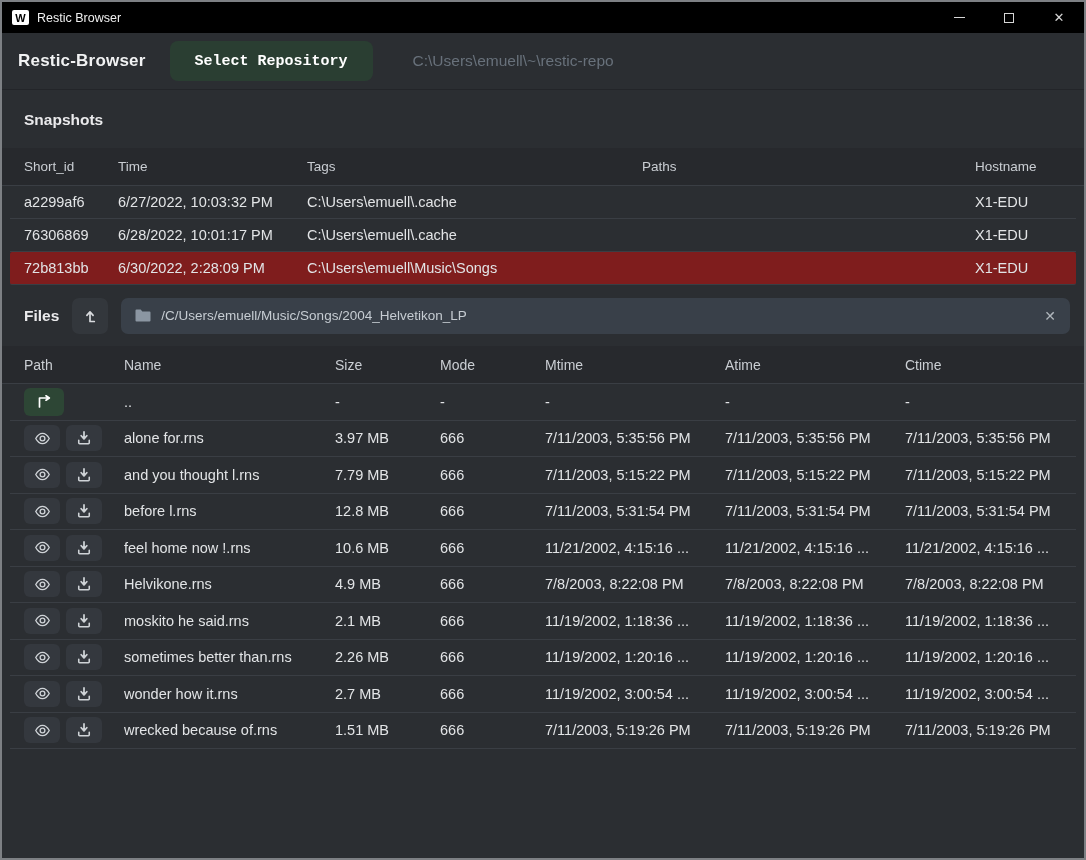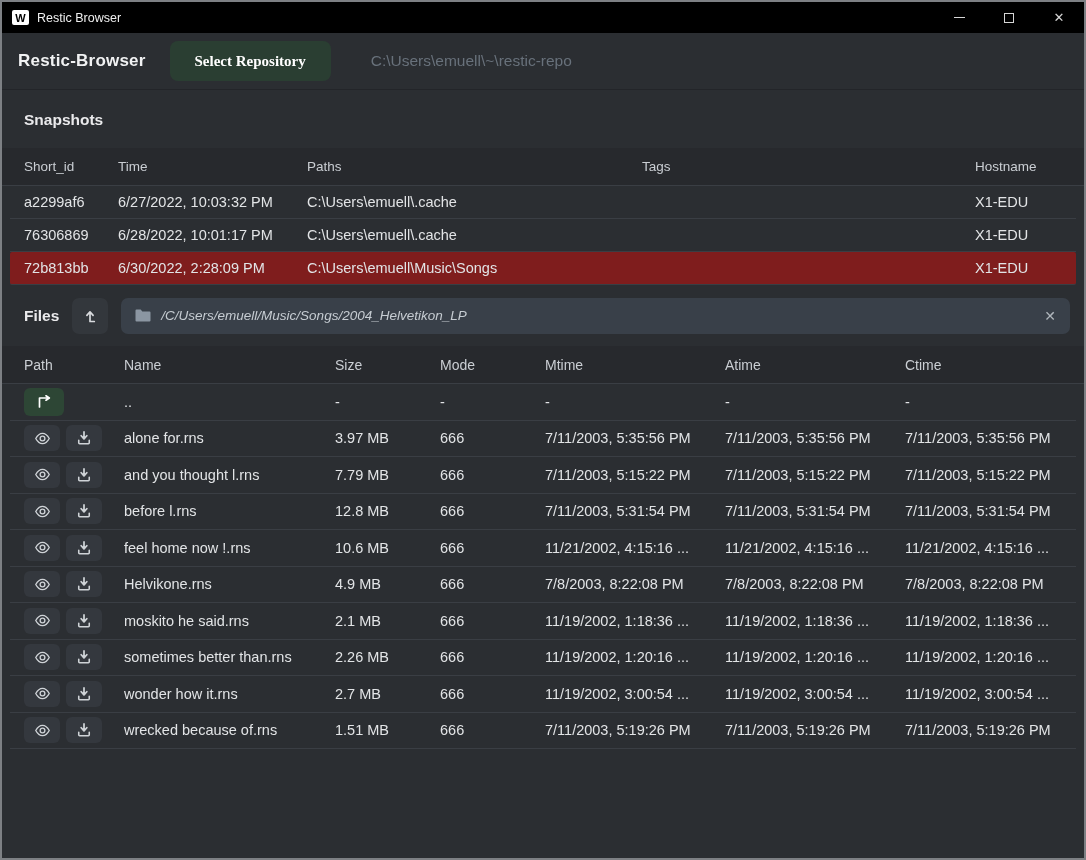--- a/index.html
+++ b/index.html
@@ -18,21 +18,21 @@
              color:#d6d6d6; font-size:13px; cursor:default; }
   .min-bar { width:11px; height:1.5px; background:#d6d6d6; display:block; }
   .max-box { width:10px; height:10px; border:1.3px solid #d6d6d6; display:block; }
 
   
   .header { height:57px; display:flex; align-items:center; padding-left:16px; flex-shrink:0;
             border-bottom:1px solid #232529; }
   .app-name { color:#f1f2f3; font-size:17px; font-weight:bold; letter-spacing:.2px; }
   .select-repo { margin-left:24px; height:40px; padding:0 25px; border:none; border-radius:8px;
                  background:#2a3e32; color:#fff; font-weight:bold; font-size:15px;
-                 font-family:Liberation Serif, serif; cursor:pointer; }
+                 font-family:Liberation Mono, monospace; cursor:pointer; }
   .repo-path { margin-left:40px; color:#68717b; font-size:15.5px; }
 
   
   .section-title { padding:21px 0 19px 22px; color:#eaeaec; font-size:15.5px; font-weight:bold; }
 
   
   .snap-header { height:38px; background:#27292d; display:grid; align-items:center;
                  grid-template-columns:94px 189px 335px 333px 1fr; padding:0 0 0 22px;
                  color:#caced3; font-size:13.5px; border-bottom:1px solid #3a3e44; }
   .snap-body { margin:0 8px; }
@@ -41,21 +41,21 @@
               color:#e2e4e6; font-size:14.5px; border-bottom:1px solid #3a3e44; cursor:pointer; }
   .snap-row.selected { background:#7f1d1d; border-radius:2px; }
 
   
   .files-bar { height:61px; display:flex; align-items:center; padding:0 14px 0 22px; gap:13px; flex-shrink:0; }
   .files-title { color:#eaeaec; font-size:15.5px; font-weight:bold; }
   .up-btn { width:36px; height:36px; border:none; border-radius:7px; background:#33373c;
             color:#d8dadd; display:flex; align-items:center; justify-content:center; cursor:pointer; }
   .path-input { flex:1; height:36px; background:#394049; border-radius:7px; display:flex;
                 align-items:center; padding:0 14px; gap:10px; }
-  .path-text { color:#c6ccd2; font-size:13.5px; flex:1;font-style:italic; }
+  .path-text { color:#c6ccd2; font-size:13.5px; flex:1; }
   .clear-x { color:#b0b6bc; font-size:14px; cursor:pointer; }
 
   
   .file-header { height:38px; background:#27292d; display:grid; align-items:center;
                  grid-template-columns:100px 211px 105px 105px 180px 180px 1fr; padding:0 0 0 22px;
                  color:#caced3; font-size:14px; border-bottom:1px solid #3a3e44; }
   .file-body { margin:0 8px; }
   .file-row { height:36.5px; display:grid; align-items:center;
               grid-template-columns:100px 211px 105px 105px 180px 180px 1fr; padding:0 0 0 14px;
               color:#e2e4e6; font-size:14.5px; border-bottom:1px solid #3a3e44; }
@@ -95,22 +95,22 @@
     <span class="app-name">Restic-Browser</span>
     <button class="select-repo">Select Repository</button>
     <span class="repo-path">C:\Users\emuell\~\restic-repo</span>
   </div>
 
   <div class="section-title">Snapshots</div>
 
   <div class="snap-header">
     <div class="cell">Short_id</div>
     <div class="cell">Time</div>
+    <div class="cell">Tags</div>
     <div class="cell">Paths</div>
-    <div class="cell">Tags</div>
     <div class="cell">Hostname</div>
   </div>
 
   <div class="snap-body">
     <div class="snap-row">
       <div class="cell">a2299af6</div>
       <div class="cell">6/27/2022, 10:03:32 PM</div>
       <div class="cell">C:\Users\emuell\.cache</div>
       <div class="cell"></div>
       <div class="cell">X1-EDU</div>

